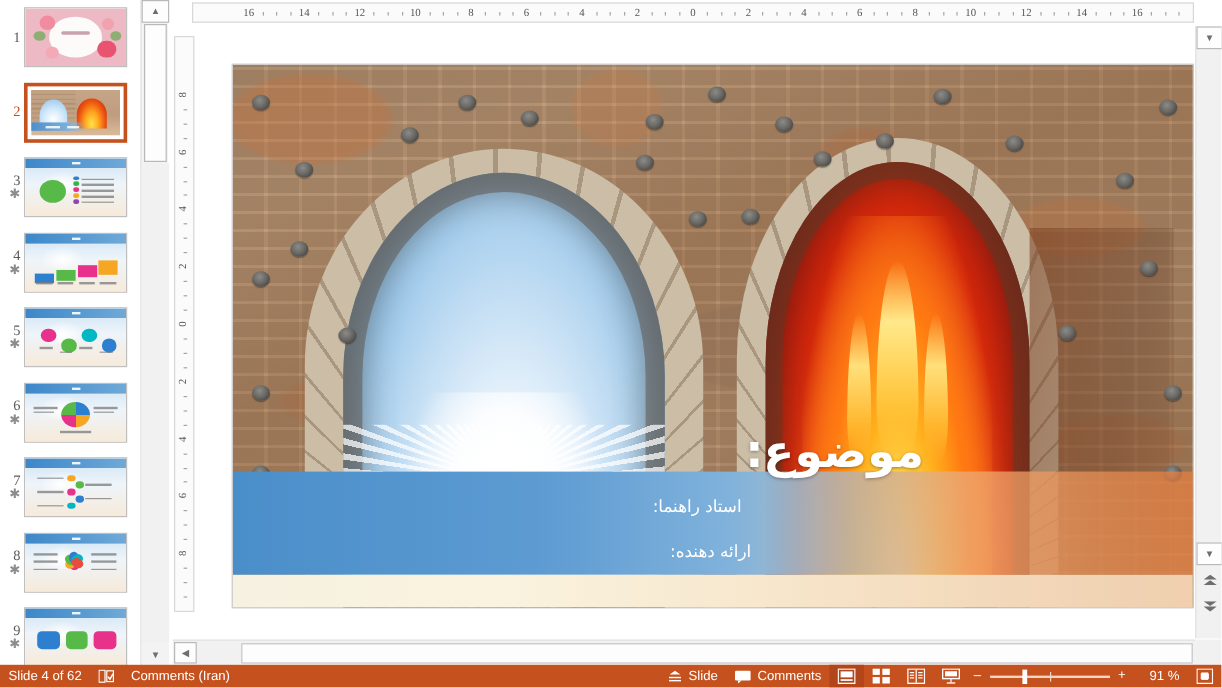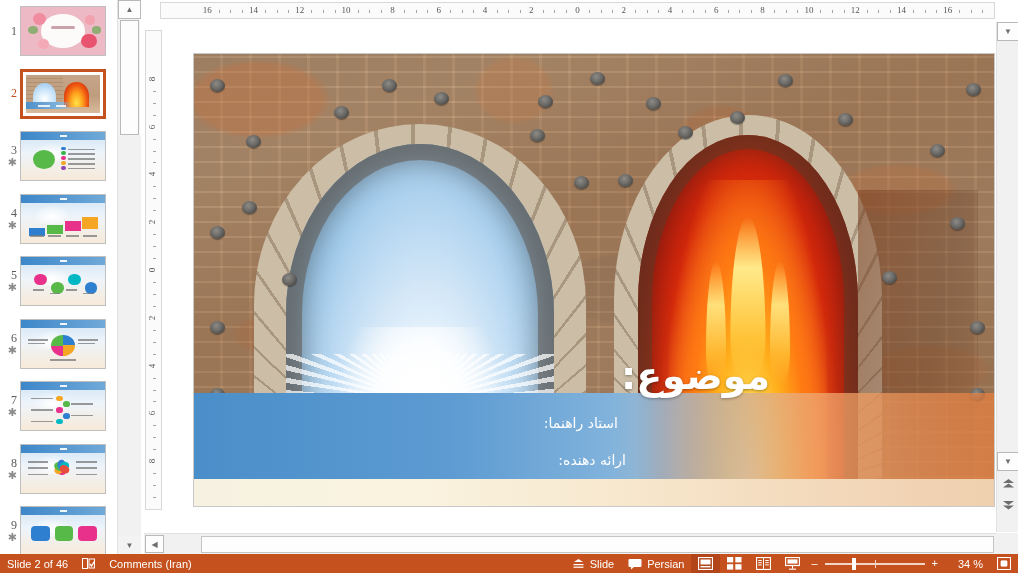--- a/index.html
+++ b/index.html
@@ -705,21 +705,21 @@
   </div>
 
   <div id="hscroll">
     <div id="h-left">◀</div>
     <div id="h-thumb"></div>
   </div>
   <div id="corner-box"></div>
 
   <div id="statusbar">
     <div class="sb-item">
-      <span>Slide 2 of 46</span>
+      <span>Slide 4 of 62</span>
     </div>
     <div class="sb-item">
       <svg width="13" height="12" viewBox="0 0 13 12">
         <rect x="0.5" y="0.5" width="5" height="10" fill="none" stroke="#fff" stroke-width="1"></rect>
         <rect x="7" y="1" width="5.5" height="9" fill="none" stroke="#fff" stroke-width="1"></rect>
         <path d="M8 6 l1.6 2 2.6 -4.4" fill="none" stroke="#fff" stroke-width="1.3"></path>
       </svg>
     </div>
     <div class="sb-item">
       <span>Comments (Iran)</span>
@@ -733,21 +733,21 @@
         <rect x="1.5" y="6" width="10" height="1.2" fill="#fff"></rect>
         <rect x="1.5" y="8.6" width="10" height="1.2" fill="#fff"></rect>
       </svg>
       <span>Slide</span>
     </div>
     <div class="sb-item">
       <svg width="14" height="12" viewBox="0 0 14 12">
         <rect x="0.5" y="1" width="13" height="8" rx="1" fill="#fff"></rect>
         <polygon points="3,9 3,11.5 6,9" fill="#fff"></polygon>
       </svg>
-      <span>Persian</span>
+      <span>Comments</span>
     </div>
 
     <div class="sb-item active">
       <svg width="15" height="13" viewBox="0 0 15 13">
         <rect x="0.5" y="0.5" width="14" height="12" fill="none" stroke="#fff" stroke-width="1.2"></rect>
         <rect x="2.5" y="2.5" width="10" height="5" fill="#fff"></rect>
         <rect x="2.5" y="9" width="10" height="1.4" fill="#fff"></rect>
       </svg>
     </div>
     <div class="sb-item">
@@ -781,21 +781,21 @@
 
     <div id="zoom-slider">
       <span class="ico">–</span>
       <div id="zs-track">
         <div id="zs-mid"></div>
         <div id="zs-thumb"></div>
       </div>
       <span class="ico">+</span>
     </div>
     <div class="sb-item">
-      <span id="zoom-pct">34 %</span>
+      <span id="zoom-pct">91 %</span>
     </div>
     <div class="sb-item">
       <svg width="14" height="13" viewBox="0 0 14 13">
         <rect x="0.5" y="0.5" width="13" height="12" fill="none" stroke="#fff" stroke-width="1.1"></rect>
         <rect x="3.6" y="3.4" width="6.8" height="6.2" fill="#fff"></rect>
         <path d="M1.8 1.8 L4 4 M12.2 1.8 L10 4 M1.8 11.2 L4 9 M12.2 11.2 L10 9" stroke="#c5511e" stroke-width="1.1"></path>
       </svg>
     </div>
   </div>
 </div>

